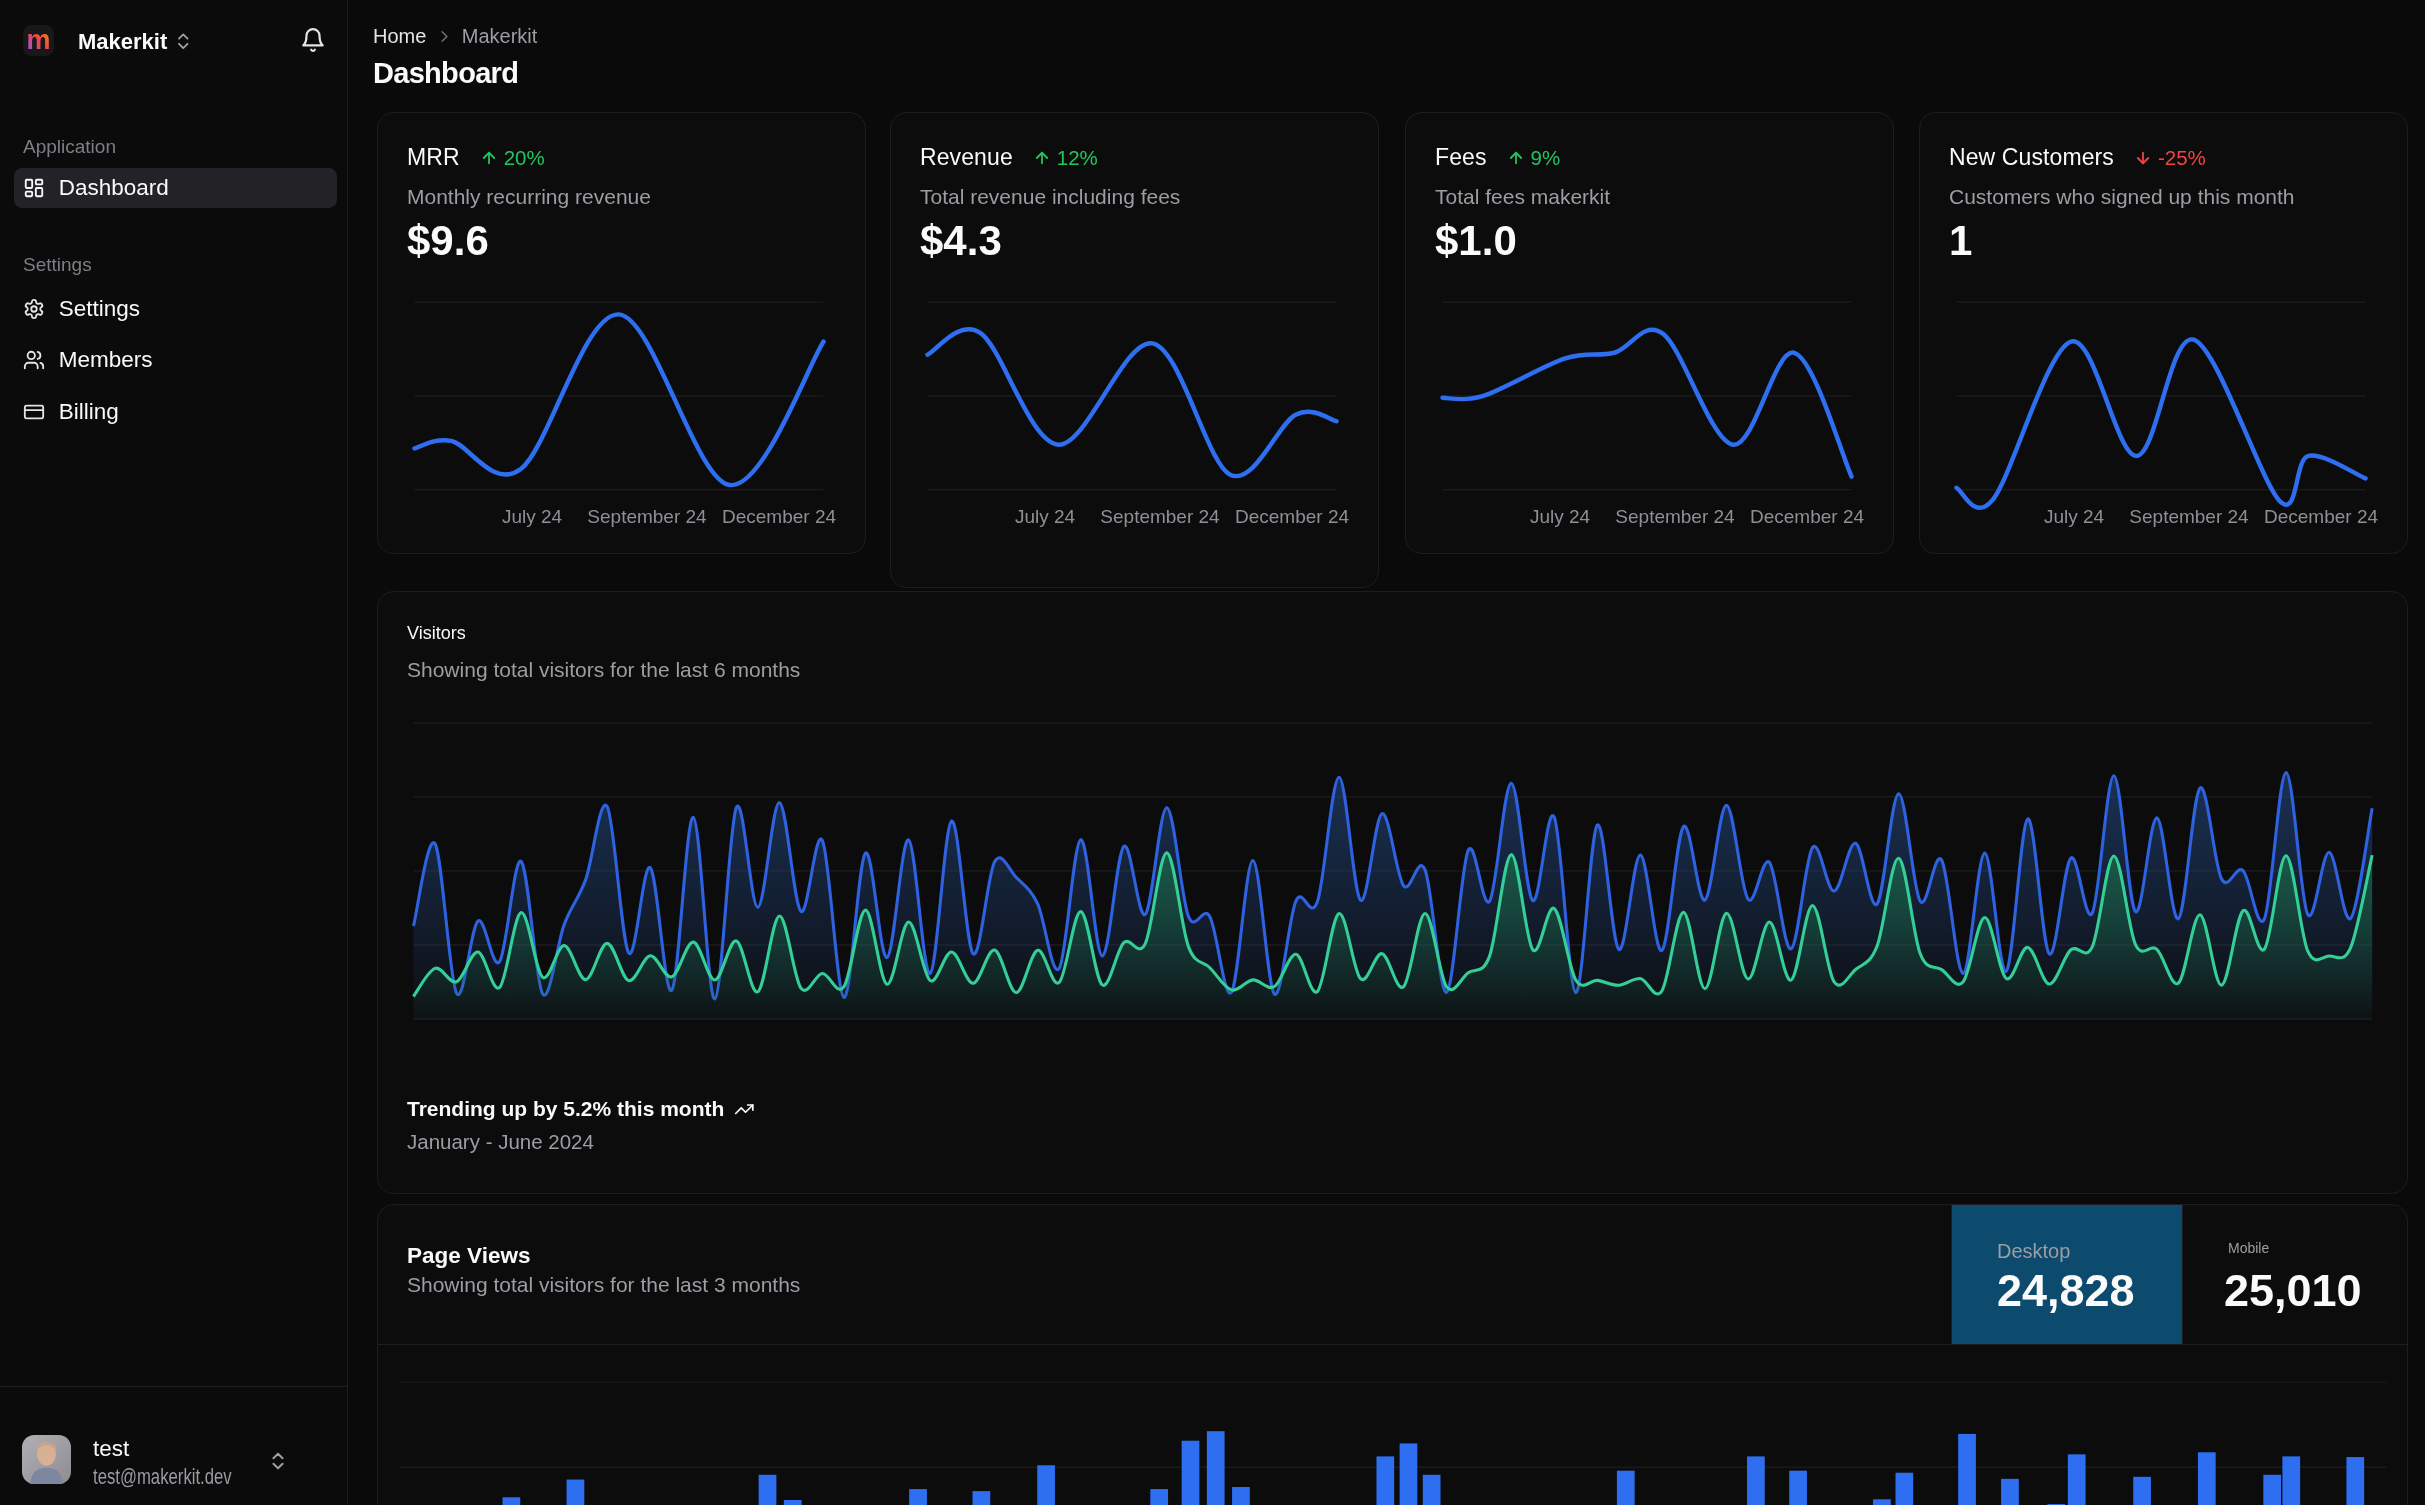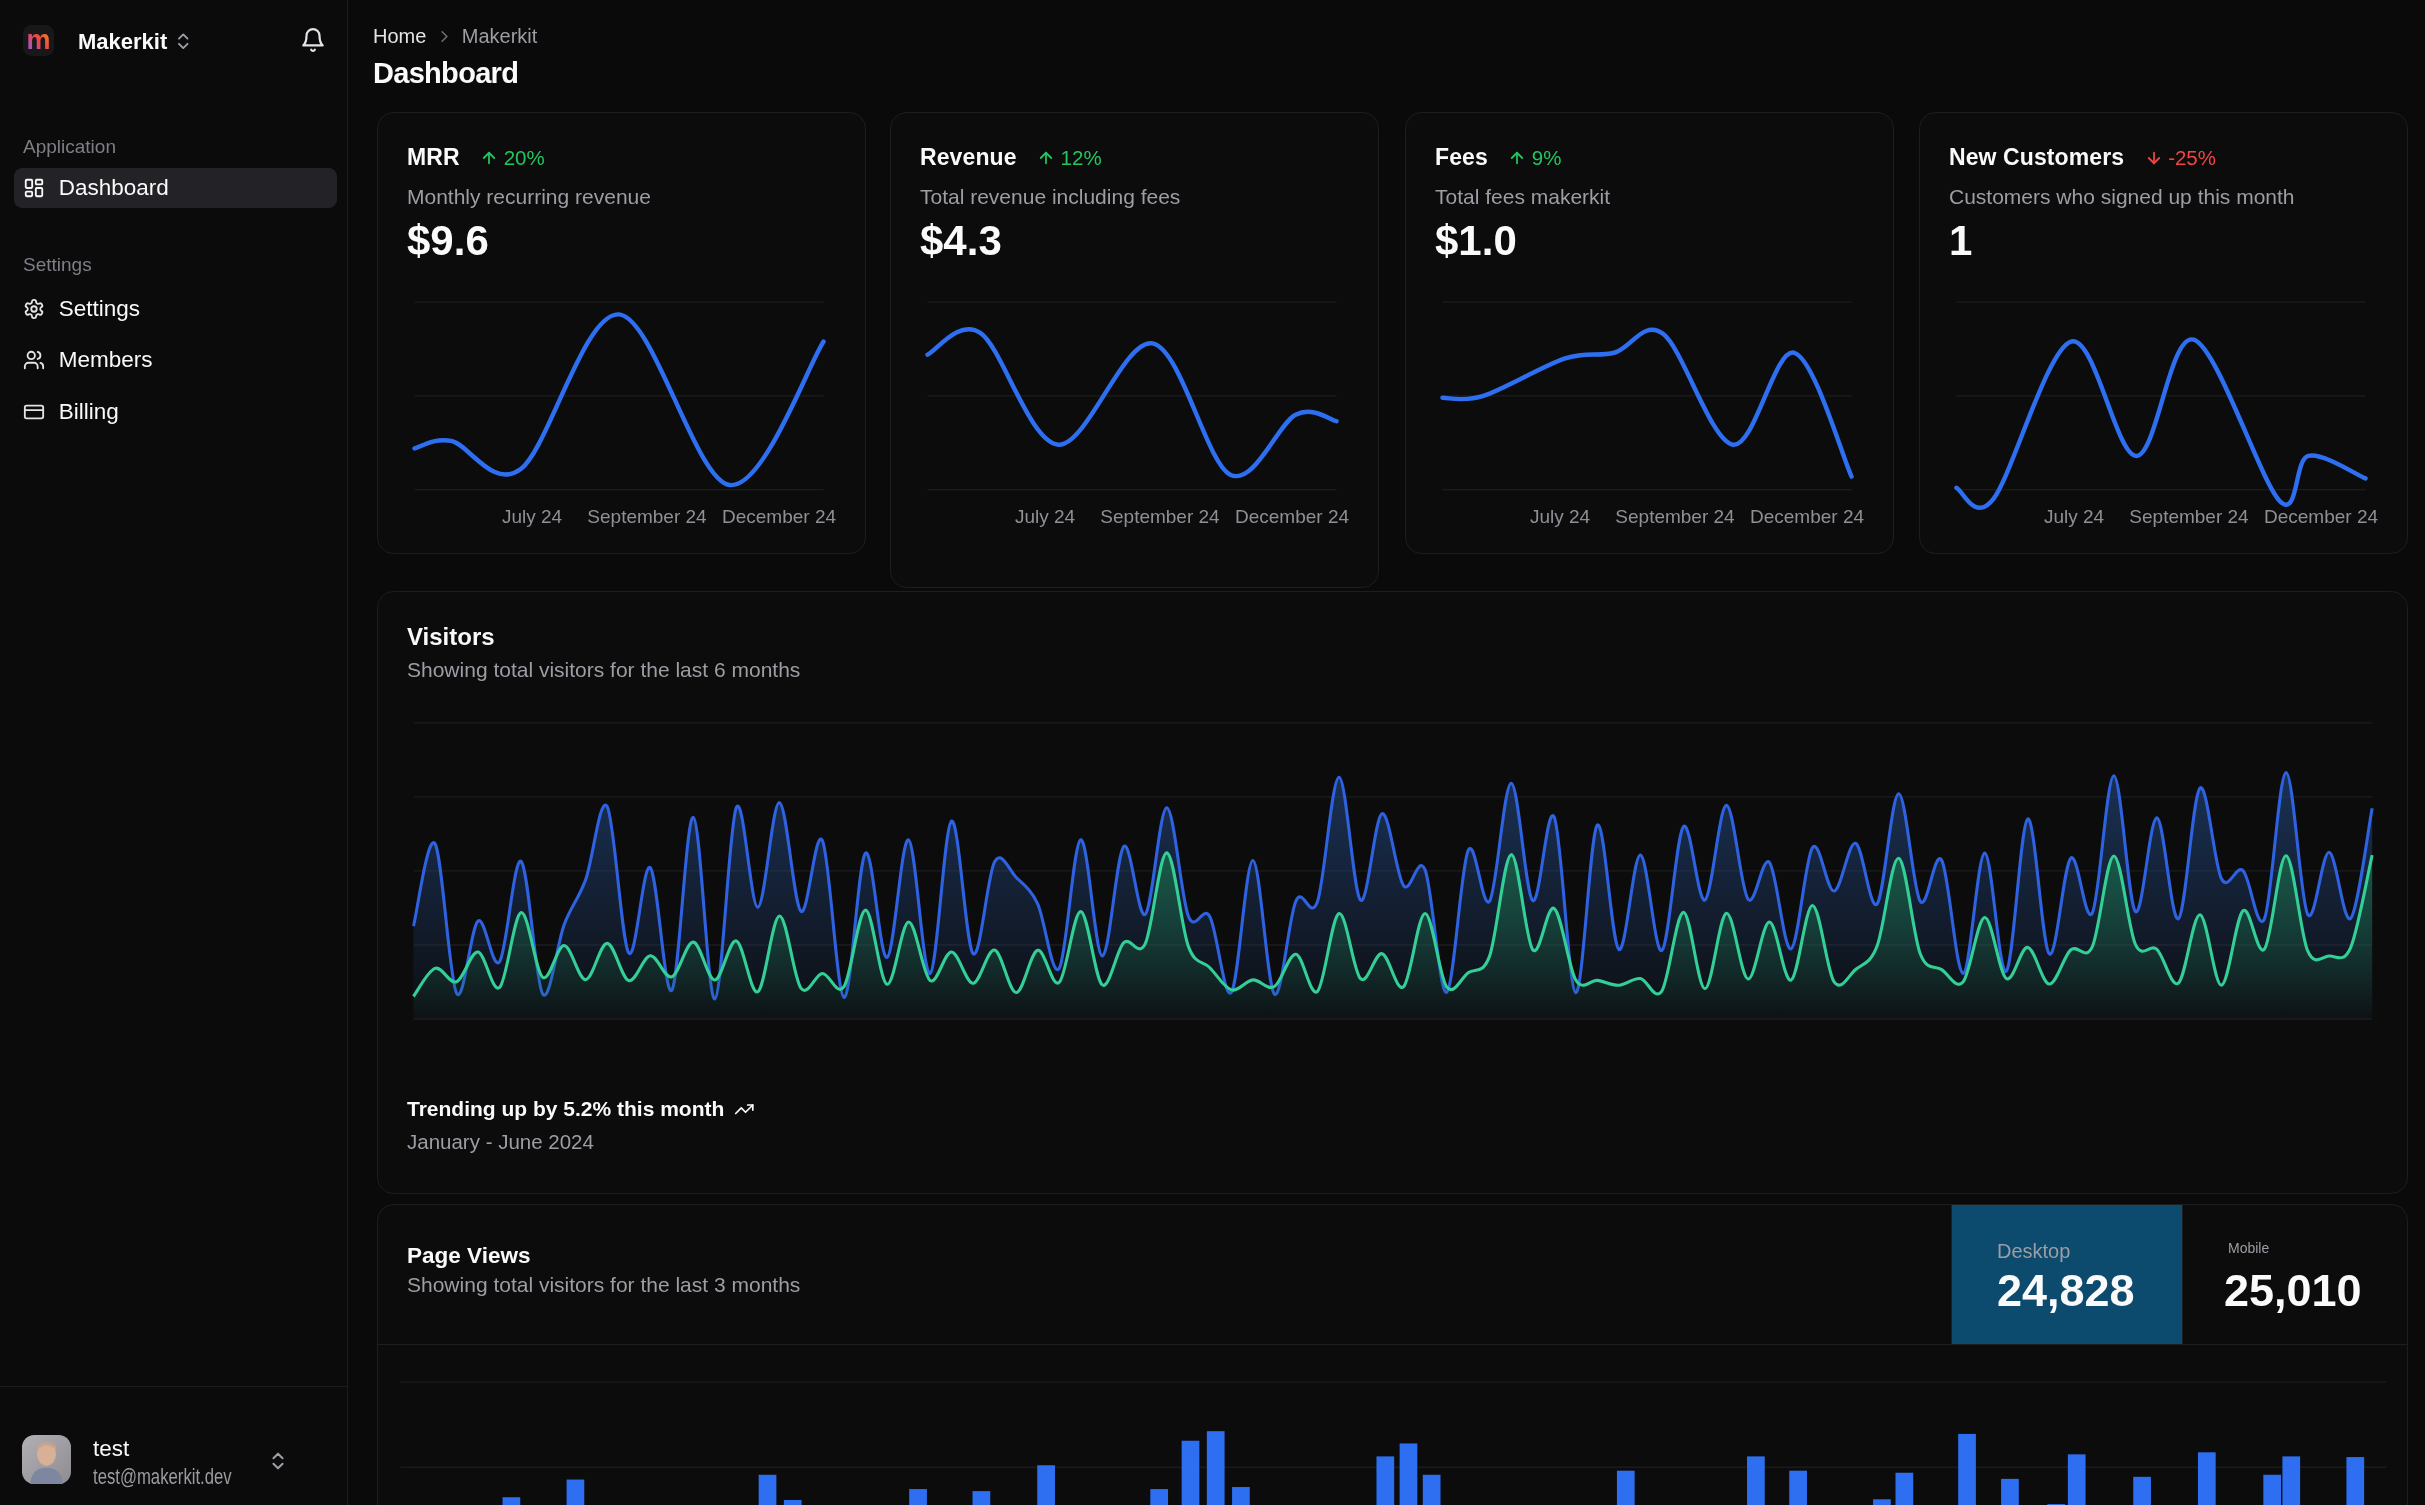--- a/index.html
+++ b/index.html
@@ -2,21 +2,21 @@
 <html style="font-size:11px"><head><meta charset="utf-8">
 <style>
 * { margin:0; padding:0; box-sizing:border-box; }
 html,body { width:2426px; height:1505px; overflow:hidden; background:#0a0a0a;
   font-family:"Liberation Sans",sans-serif; color:#fafafa; }
 .abs { position:absolute; }
 #sidebar { position:absolute; left:0; top:0; width:348px; height:1505px;
   background:#0b0b0c; border-right:1.4px solid #1d1d20; }
 .card { position:absolute; background:#0c0c0d; border:1.4px solid #1e1e21; border-radius:16.4px; overflow:hidden; }
 .crow { position:absolute; left:29px; top:31px; display:flex; align-items:center; gap:20.5px; }
-.ctitle { font-size:23px; font-weight:bold; letter-spacing:0.1px; }
+.ctitle { font-size:23px; font-weight:normal; letter-spacing:0.1px; }
 .badge { display:flex; align-items:center; gap:5.5px; font-size:20.5px; }
 .csub { position:absolute; left:29px; top:72px; font-size:21px; color:#9d9da4;text-align:center; }
 .cval { position:absolute; left:29px; top:104px; font-size:42px; font-weight:bold; }
 .spark { position:absolute; left:16.4px; top:181px; }
 .xlab { position:absolute; top:393px; font-size:19px; color:#8f8f96; transform:translateX(-50%); white-space:nowrap; }
 .navlabel { position:absolute; left:23px; font-size:19px; color:#7e7e85; }
 .navitem { position:absolute; left:13.6px; width:323px; height:40px; border-radius:8.2px;
   display:flex; align-items:center; gap:13.6px; padding-left:9.6px; font-size:22.5px; color:#fafafa; }
 </style></head>
 <body>
@@ -198,21 +198,21 @@
     <line x1="30" y1="149.5" x2="630" y2="149.5" stroke="#1c1c1f" stroke-width="2"></line>
     <line x1="30" y1="287" x2="630" y2="287" stroke="#1c1c1f" stroke-width="2"></line>
     <path d="M30.0,284.2 C39.0,287.0 56.0,336.5 84.0,300.8 C112.0,265.0 163.0,80.3 198.0,69.8 C233.0,59.2 264.0,238.0 294.0,237.5 C324.0,237.0 343.0,56.0 378.0,67.0 C413.0,78.0 476.0,275.1 504.0,303.5 C532.0,331.9 525.0,243.0 546.0,237.5 C567.0,232.0 616.0,265.0 630.0,270.5" fill="none" stroke="#2e6ff2" stroke-width="6.5" stroke-linecap="round"></path>
   </svg>
   <div class="xlab" style="left:154px">July 24</div>
   <div class="xlab" style="left:269px">September 24</div>
   <div class="xlab" style="left:401px">December 24</div>
 </div>
 
 <div class="card" style="left:377px;top:591px;width:2031px;height:603px">
-  <div class="abs" style="left:29px;top:31px;font-size:24px;font-weight:bold">Visitors</div>
+  <div class="abs" style="left:29px;top:31px;font-size:18px;font-weight:normal">Visitors</div>
   <div class="abs" style="left:29px;top:66px;font-size:21px;color:#9d9da4">Showing total visitors for the last 6 months</div>
   <svg class="abs" style="left:0;top:119px" width="2031" height="328" viewBox="0 0 2976 480">
     <defs>
       <linearGradient id="bgrad" x1="0" y1="0" x2="0" y2="1">
         <stop offset="0" stop-color="#234a85" stop-opacity="0.6"></stop>
         <stop offset="1" stop-color="#234a85" stop-opacity="0.04"></stop>
       </linearGradient>
       <linearGradient id="ggrad" x1="0" y1="0" x2="0" y2="1">
         <stop offset="0" stop-color="#1a6b49" stop-opacity="0.75"></stop>
         <stop offset="1" stop-color="#1a6b49" stop-opacity="0.03"></stop>

